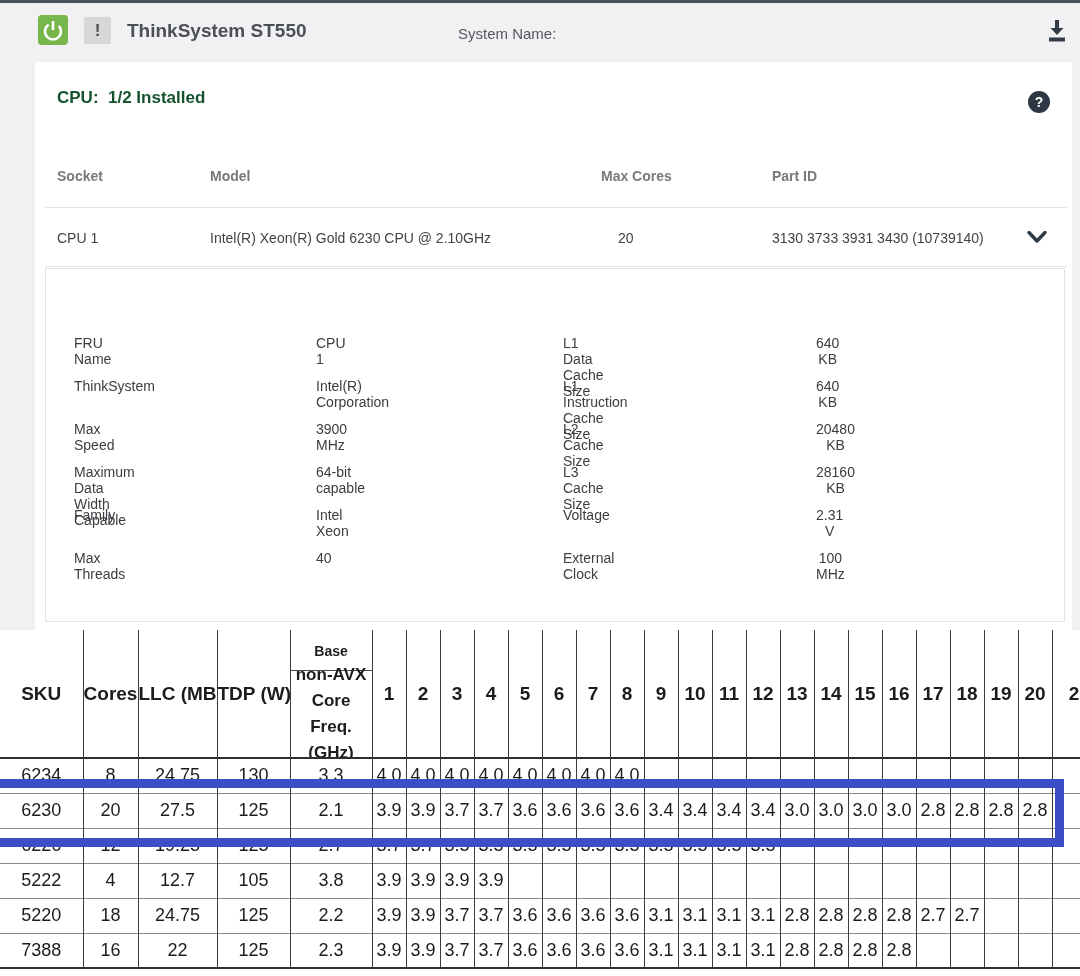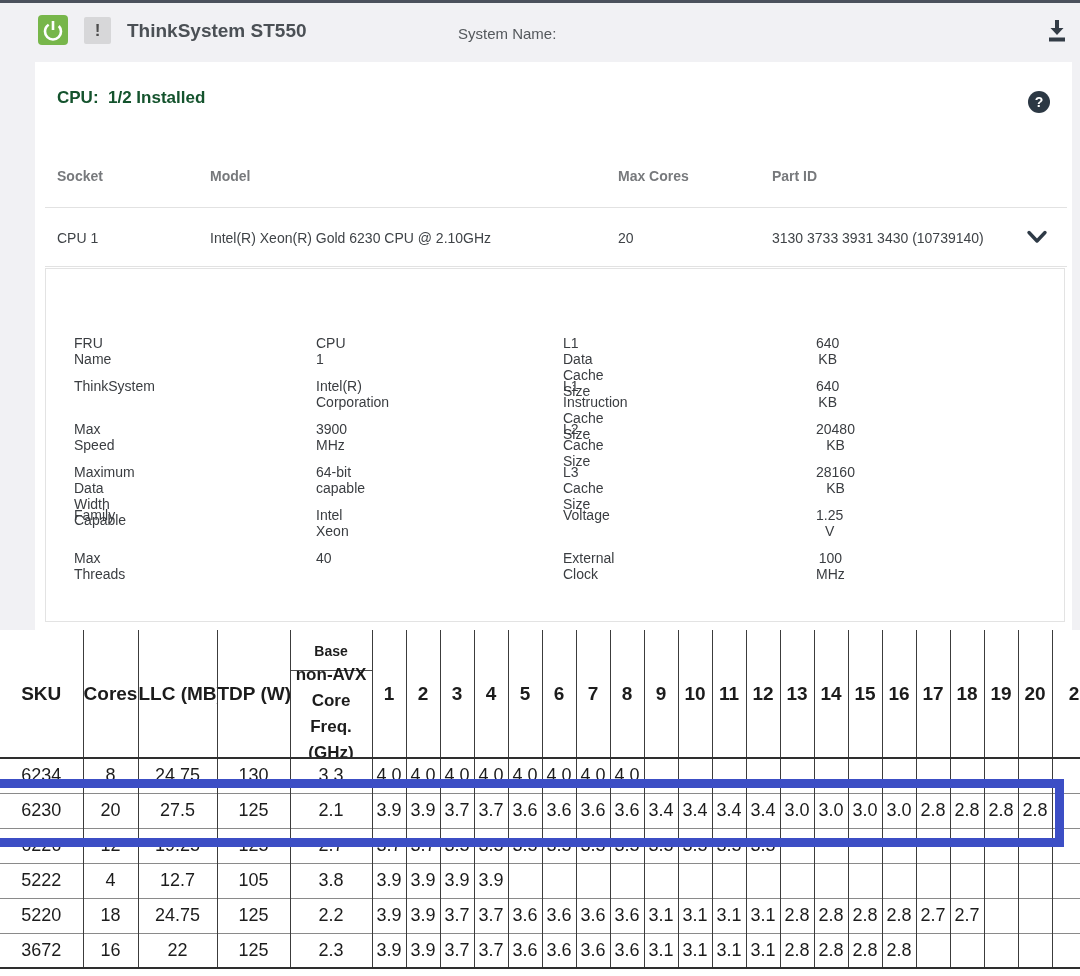--- a/index.html
+++ b/index.html
@@ -17,21 +17,21 @@
     color:#4d4d4d;font-weight:bold;font-size:17px;text-align:center;line-height:27px;}
   .sys-title{position:absolute;left:127px;top:17px;font-size:19px;font-weight:bold;color:#4b5055;}
   .sys-name{position:absolute;left:458px;top:22px;font-size:15px;color:#54585c;}
   .dl-btn{position:absolute;left:1044px;top:14px;width:26px;height:28px;}
   
   .card{position:absolute;left:35px;top:62px;width:1037px;height:568px;background:#ffffff;}
   .cpu-heading{position:absolute;left:22px;top:26px;font-size:17px;font-weight:bold;color:#14532d;white-space:pre;}
   .help-btn{position:absolute;left:993px;top:29px;width:22px;height:22px;border-radius:50%;background:#2c3844;
     color:#ffffff;font-weight:bold;font-size:14px;text-align:center;line-height:22px;cursor:pointer;}
   .col-head{position:absolute;top:106px;font-size:14px;font-weight:bold;color:#77797c;}
-  .ch-socket{left:22px;} .ch-model{left:175px;} .ch-cores{left:583px;} .ch-part{left:737px;}
+  .ch-socket{left:22px;} .ch-model{left:175px;} .ch-cores{left:566px;} .ch-part{left:737px;}
   .divider{position:absolute;left:10px;width:1022px;height:0;border-top:1px solid #e2e2e2;}
   .div1{top:145px;} .div2{top:204px;}
   .row-cell{position:absolute;top:168px;font-size:14px;color:#3f4347;}
   .rc-socket{left:22px;} .rc-model{left:175px;} .rc-cores{left:583px;} .rc-part{left:737px;text-align:center;}
   .chev{position:absolute;left:991px;top:168px;width:22px;height:14px;cursor:pointer;}
   .details-box{position:absolute;left:10px;top:206px;width:1018px;height:352px;border:1px solid #e3e3e3;background:#fff;}
   .d-row{position:absolute;height:18px;font-size:14px;color:#3a3d41;}
   .d-label-l{position:absolute;left:28px;} .d-value-l{position:absolute;left:270px;}
   .d-label-r{position:absolute;left:517px;} .d-value-r{position:absolute;left:770px;text-align:center;}
   
@@ -133,21 +133,21 @@
         <div class="d-row" style="top: 195px;">
           <span class="d-label-l">Maximum Data Width Capable</span>
           <span class="d-value-l">64-bit capable</span>
           <span class="d-label-r">L3 Cache Size</span>
           <span class="d-value-r">28160 KB</span>
         </div>
         <div class="d-row" style="top: 238px;">
           <span class="d-label-l">Family</span>
           <span class="d-value-l">Intel Xeon</span>
           <span class="d-label-r">Voltage</span>
-          <span class="d-value-r">1.25 V</span>
+          <span class="d-value-r">2.31 V</span>
         </div>
         <div class="d-row" style="top: 281px;">
           <span class="d-label-l">Max Threads</span>
           <span class="d-value-l">40</span>
           <span class="d-label-r">External Clock</span>
           <span class="d-value-r">100 MHz</span>
         </div>
       </div>
   </div>
 </div>
@@ -350,21 +350,21 @@
           <td>2.8</td>
           <td>2.8</td>
           <td>2.8</td>
           <td>2.7</td>
           <td>2.7</td>
           <td></td>
           <td></td>
           <td></td>
         </tr>
         <tr>
-          <td>3672</td>
+          <td>7388</td>
           <td>16</td>
           <td>22</td>
           <td>125</td>
           <td>2.3</td>
           <td>3.9</td>
           <td>3.9</td>
           <td>3.7</td>
           <td>3.7</td>
           <td>3.6</td>
           <td>3.6</td>

